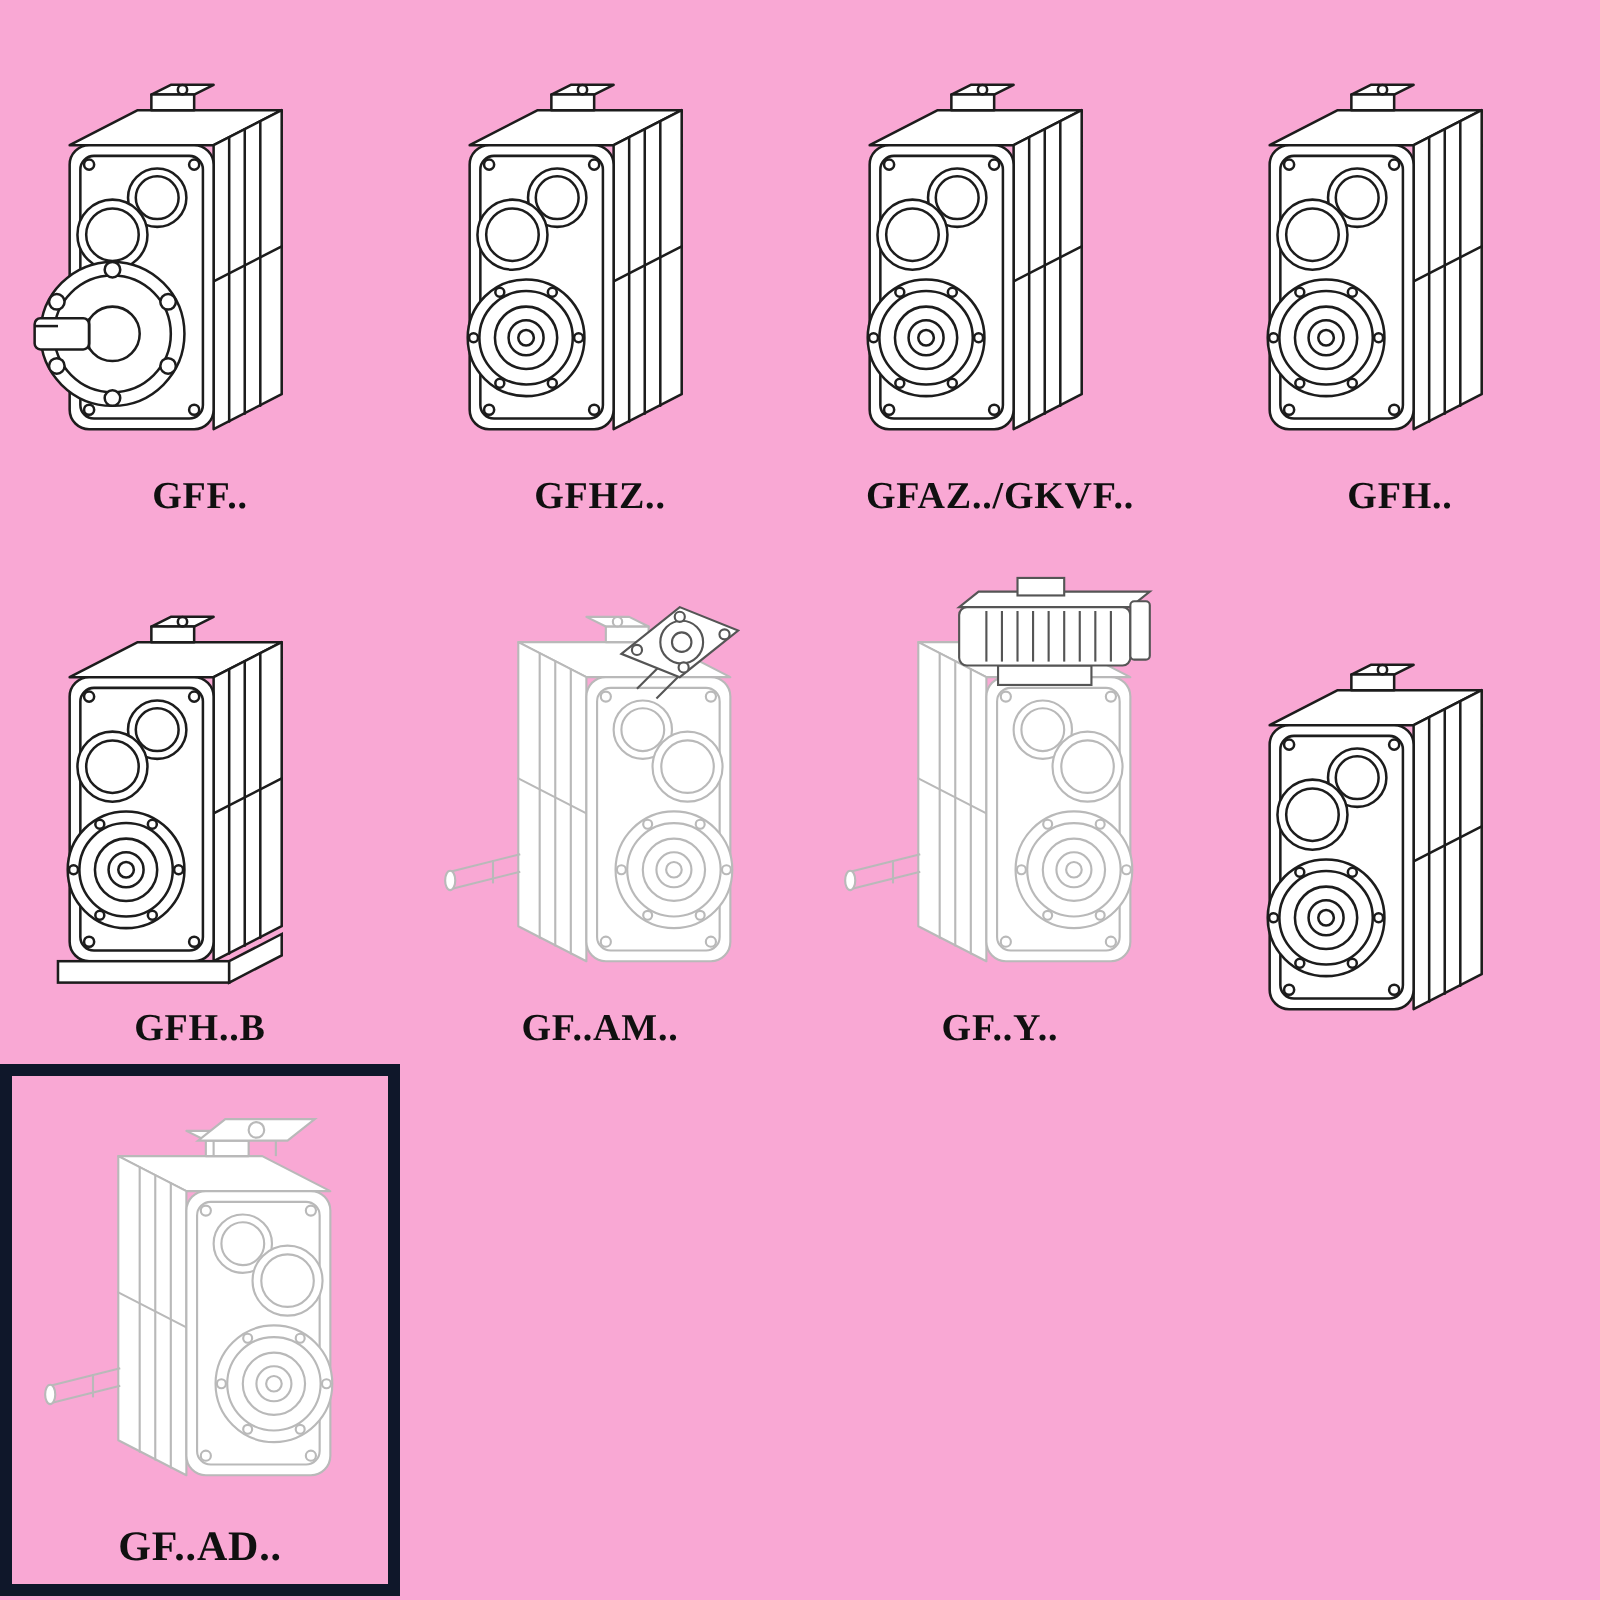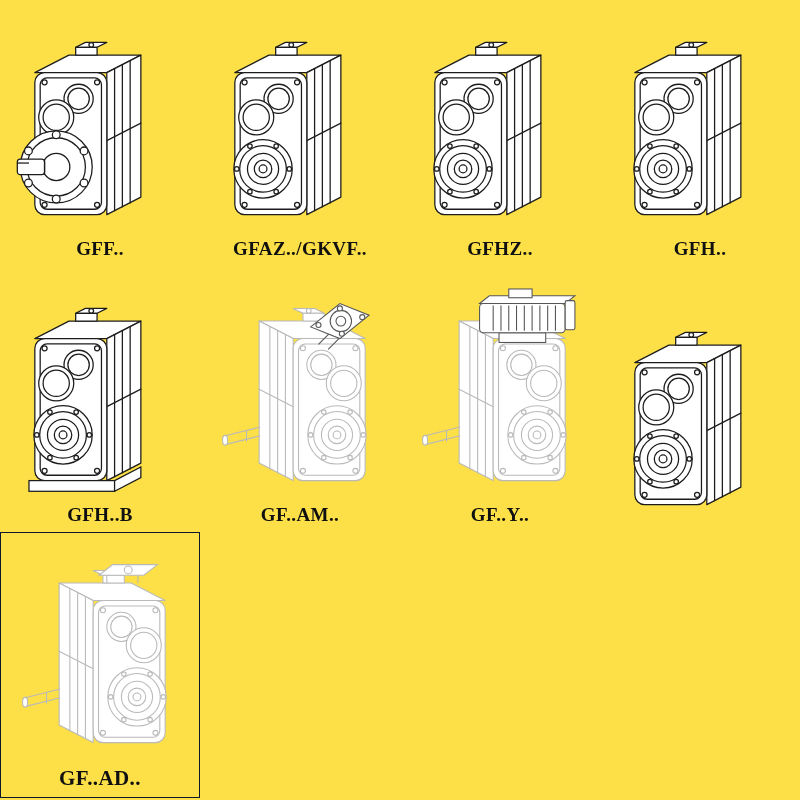--- a/index.html
+++ b/index.html
@@ -8,21 +8,21 @@
     background: #ffffff;
   }
   .page {
     width: 800px;
     height: 800px;
     display: grid;
     grid-template-columns: repeat(4, 200px);
     grid-template-rows: repeat(3, 266px);
     justify-content: center;
     align-content: start;
-    background: #fde047;
+    background: #f9a8d4;
     overflow: hidden;
   }
   .cell {
     display: flex;
     flex-direction: column;
     align-items: center;
     justify-content: flex-end;
     padding: 2px 0 6px;
     box-sizing: border-box;
     margin: 0;
@@ -35,21 +35,21 @@
   .label {
     font-family: "Liberation Serif", serif;
     font-weight: 700;
     font-size: 19px;
     color: #101010;
     letter-spacing: 0.4px;
     white-space: nowrap;
     margin-top: 2px;
   }
   .row3 .label { font-size: 21px; }
-  .boxed { border: 1px solid #0f172a; }
+  .boxed { border: 6px solid #0f172a; }
   .defs-svg { position: absolute; width: 0; height: 0; }
 </style>
 </head>
 <body>
 
 <svg class="defs-svg" aria-hidden="true">
   <defs>
 
     <g id="p-housing" stroke-linejoin="round" stroke-linecap="round">
       <polygon points="18,52 53,34 127,34 92,52"></polygon>
@@ -225,30 +225,30 @@
     <svg class="drawing" viewBox="0 0 170 220">
       <use href="#v-flange-shaft"></use>
     </svg>
     <figcaption class="label">GFF..</figcaption>
   </figure>
 
   <figure class="cell">
     <svg class="drawing" viewBox="0 0 170 220">
       <use href="#v-bore"></use>
     </svg>
+    <figcaption class="label">GFHZ..</figcaption>
+  </figure>
+
+  <figure class="cell">
+    <svg class="drawing" viewBox="0 0 170 220">
+      <use href="#v-bore"></use>
+    </svg>
     <figcaption class="label">GFAZ../GKVF..</figcaption>
   </figure>
 
-  <figure class="cell">
-    <svg class="drawing" viewBox="0 0 170 220">
-      <use href="#v-bore"></use>
-    </svg>
-    <figcaption class="label">GFHZ..</figcaption>
-  </figure>
-
 
   <figure class="cell">
     <svg class="drawing" viewBox="0 0 170 220">
       <use href="#v-bore"></use>
     </svg>
     <figcaption class="label">GFH..</figcaption>
   </figure>
 
   <figure class="cell">
     <svg class="drawing" viewBox="0 0 170 220">

